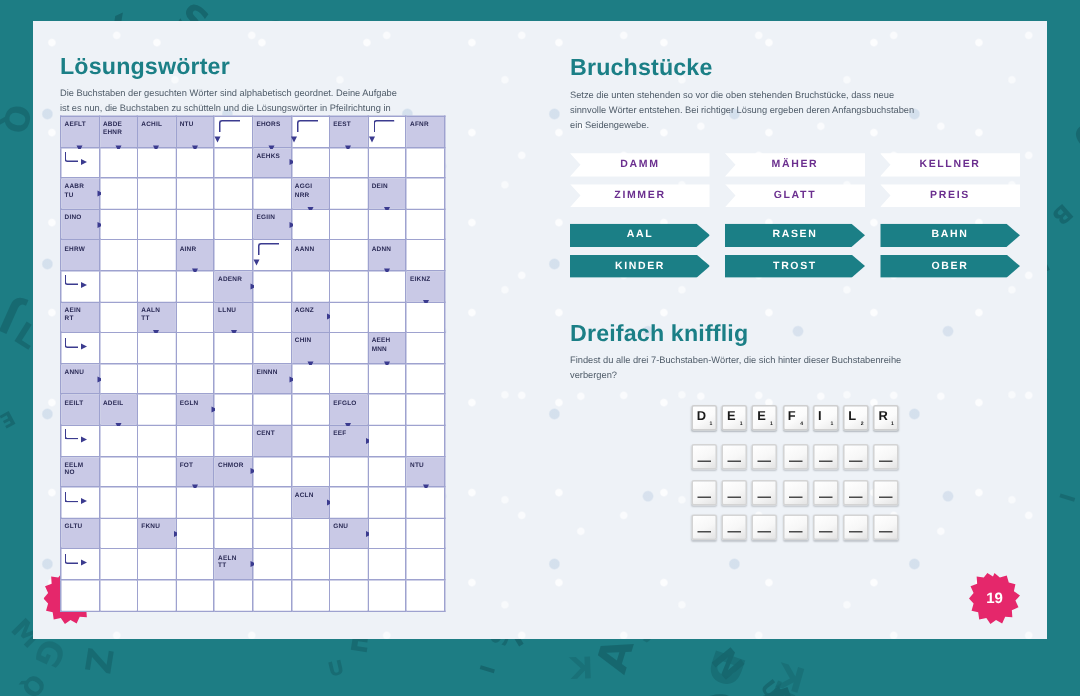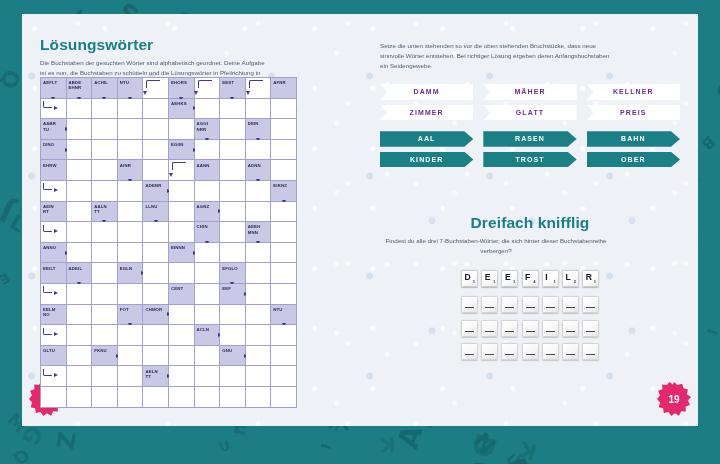--- a/index.html
+++ b/index.html
@@ -147,21 +147,21 @@
     color:#6b2f8f;
     clip-path:polygon(0 0, 100% 0, 100% 100%, 0 100%, 7px 50%);
   }
   .banner-teal{
     background:#1b7f86;
     color:#ffffff;
     clip-path:polygon(0 0, calc(100% - 9px) 0, 100% 50%, calc(100% - 9px) 100%, 0 100%);
   }
   .gap-row{height:6px;}
 
-  #sec-drei{position:absolute;left:20px;top:200px;width:300px;text-align:center;}
+  #sec-drei{position:absolute;left:20px;top:200px;width:300px;}
 
   
   #tile-row{
     display:flex;gap:3.2px;justify-content:center;
     margin-top:14px;
   }
   .tile{
     width:15px;height:15px;
     background:linear-gradient(150deg,#ffffff 0%,#fbfbfb 55%,#e9e9e9 100%);
     border:.5px solid #cfcfcf;
@@ -202,21 +202,21 @@
     background:#e5276b;
     color:#fff;font-size:10px;font-weight:700;
     clip-path:polygon(
       50% 0%, 60.5% 9%, 74% 5%, 78% 18.5%, 91% 22%, 88% 36%, 100% 44%,
       91% 54%, 97% 67%, 84% 73%, 85% 87%, 71% 86%, 65% 99%, 53% 92%,
       42% 100%, 34% 88%, 20% 91%, 18% 77%, 5% 74%, 9% 60%, 0% 50%,
       9% 39%, 3% 26%, 16% 21%, 15% 7%, 29% 9%, 36% 0%, 47% 7%
     );
   }
   #pagenum-left{left:7px;bottom:10px;}
-  #pagenum-right{right:7px;bottom:10px;}
+  #pagenum-right{right:18px;bottom:10px;}
 </style>
 </head>
 <body>
 
 <div id="bg-pattern">
     <span class="glyph" style="left: 152.517px; top: 403.675px; font-size: 20.2367px; transform: rotate(282deg); opacity: 0.56;">N</span>
     <span class="glyph" style="left: 192.612px; top: 384.162px; font-size: 25.7868px; transform: rotate(116deg); opacity: 0.96;">M</span>
     <span class="glyph" style="left: 199.573px; top: 117.307px; font-size: 13.598px; transform: rotate(231deg); opacity: 0.74;">F</span>
     <span class="glyph" style="left: 338.286px; top: 181.878px; font-size: 17.2275px; transform: rotate(128deg); opacity: 0.64;">W</span>
     <span class="glyph" style="left: 338.52px; top: 186.496px; font-size: 15.7682px; transform: rotate(104deg); opacity: 0.86;">E</span>
@@ -718,20 +718,21 @@
           </tbody>
       </table>
     </div>
     <div class="pagenum" id="pagenum-left">18</div>
   </div>
 
   <div class="page" id="page-right">
     <div class="page-inner">
 
       <div id="sec-bruch">
+        <h1 class="h1">Bruchstücke</h1>
         <p class="intro">Setze die unten stehenden so vor die oben stehenden Bruchstücke, dass neue sinnvolle Wörter entstehen. Bei richtiger Lösung ergeben deren Anfangsbuchstaben ein Seidengewebe.</p>
         <div id="bruch-rows">
             <div class="brow">
               <div class="banner banner-white">
                 <span>DAMM</span>
               </div>
               <div class="banner banner-white">
                 <span>MÄHER</span>
               </div>
               <div class="banner banner-white">

